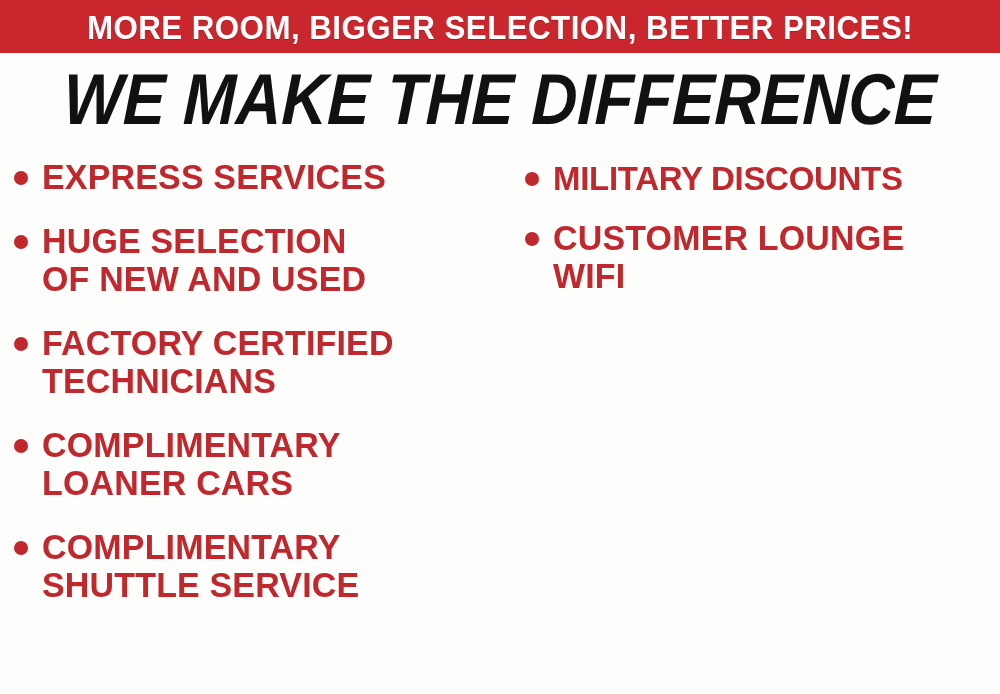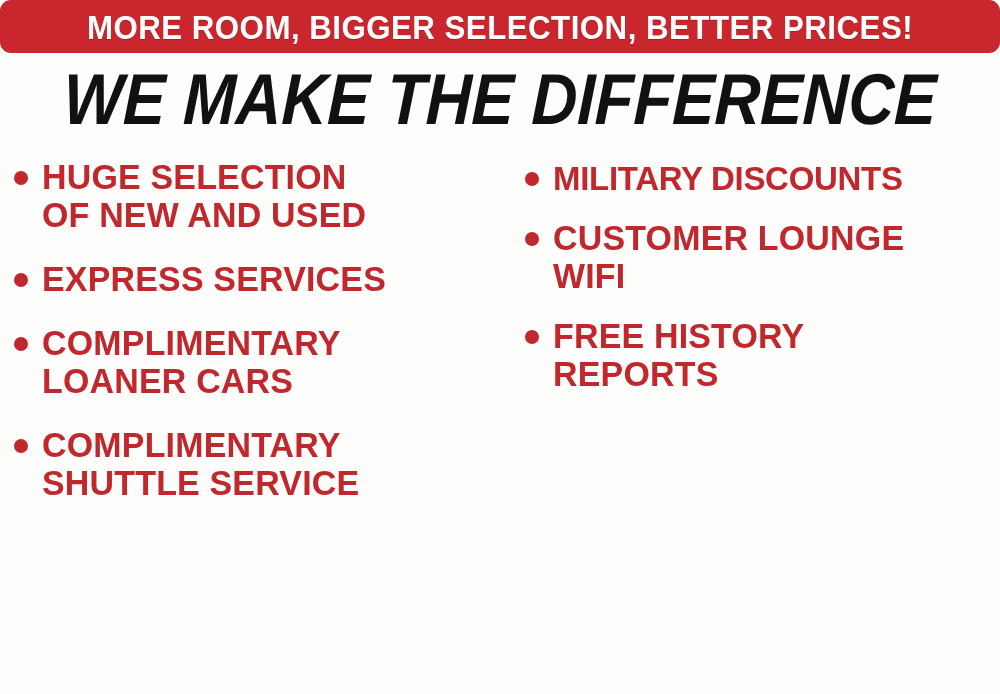--- a/index.html
+++ b/index.html
@@ -20,21 +20,20 @@
     position: absolute;
     left: 0;
     top: 0;
     width: 1000px;
     height: 53px;
     background: #c9272d;
     display: flex;
     align-items: center;
     justify-content: center;
     box-sizing: border-box;
-    border-radius: 11px;
   }
   #promo-banner-text {
     color: #ffffff;
     font-family: "Liberation Sans Narrow", "Liberation Sans", sans-serif;
     font-weight: bold;
     font-size: 34px;
     line-height: 34px;
     letter-spacing: 0.5px;
     transform: scaleX(0.92);
     transform-origin: center center;
@@ -123,29 +122,34 @@
 <div id="headline">
   <span id="headline-text">WE MAKE THE DIFFERENCE</span>
 </div>
 
 <div id="features">
 
   <div class="feature-column" id="feature-column-left">
 
     <div class="feature-item">
       <span class="feature-bullet"></span>
+      <span class="feature-label">EXPRESS SERVICES</span>
+    </div>
+
+    <div class="feature-item">
+      <span class="feature-bullet"></span>
       <span class="feature-label">HUGE SELECTION
 OF NEW AND USED</span>
     </div>
 
     <div class="feature-item">
       <span class="feature-bullet"></span>
-      <span class="feature-label">EXPRESS SERVICES</span>
+      <span class="feature-label">FACTORY CERTIFIED
+TECHNICIANS</span>
     </div>
-
 
     <div class="feature-item">
       <span class="feature-bullet"></span>
       <span class="feature-label">COMPLIMENTARY
 LOANER CARS</span>
     </div>
 
     <div class="feature-item">
       <span class="feature-bullet"></span>
       <span class="feature-label">COMPLIMENTARY
@@ -163,20 +167,15 @@
       <span class="feature-label tight">MILITARY DISCOUNTS</span>
     </div>
 
     <div class="feature-item">
       <span class="feature-bullet"></span>
       <span class="feature-label">CUSTOMER LOUNGE
 WIFI</span>
     </div>
 
 
-    <div class="feature-item">
-      <span class="feature-bullet"></span>
-      <span class="feature-label">FREE HISTORY
-REPORTS</span>
-    </div>
 
   </div>
 </div>
 
 </body></html>

